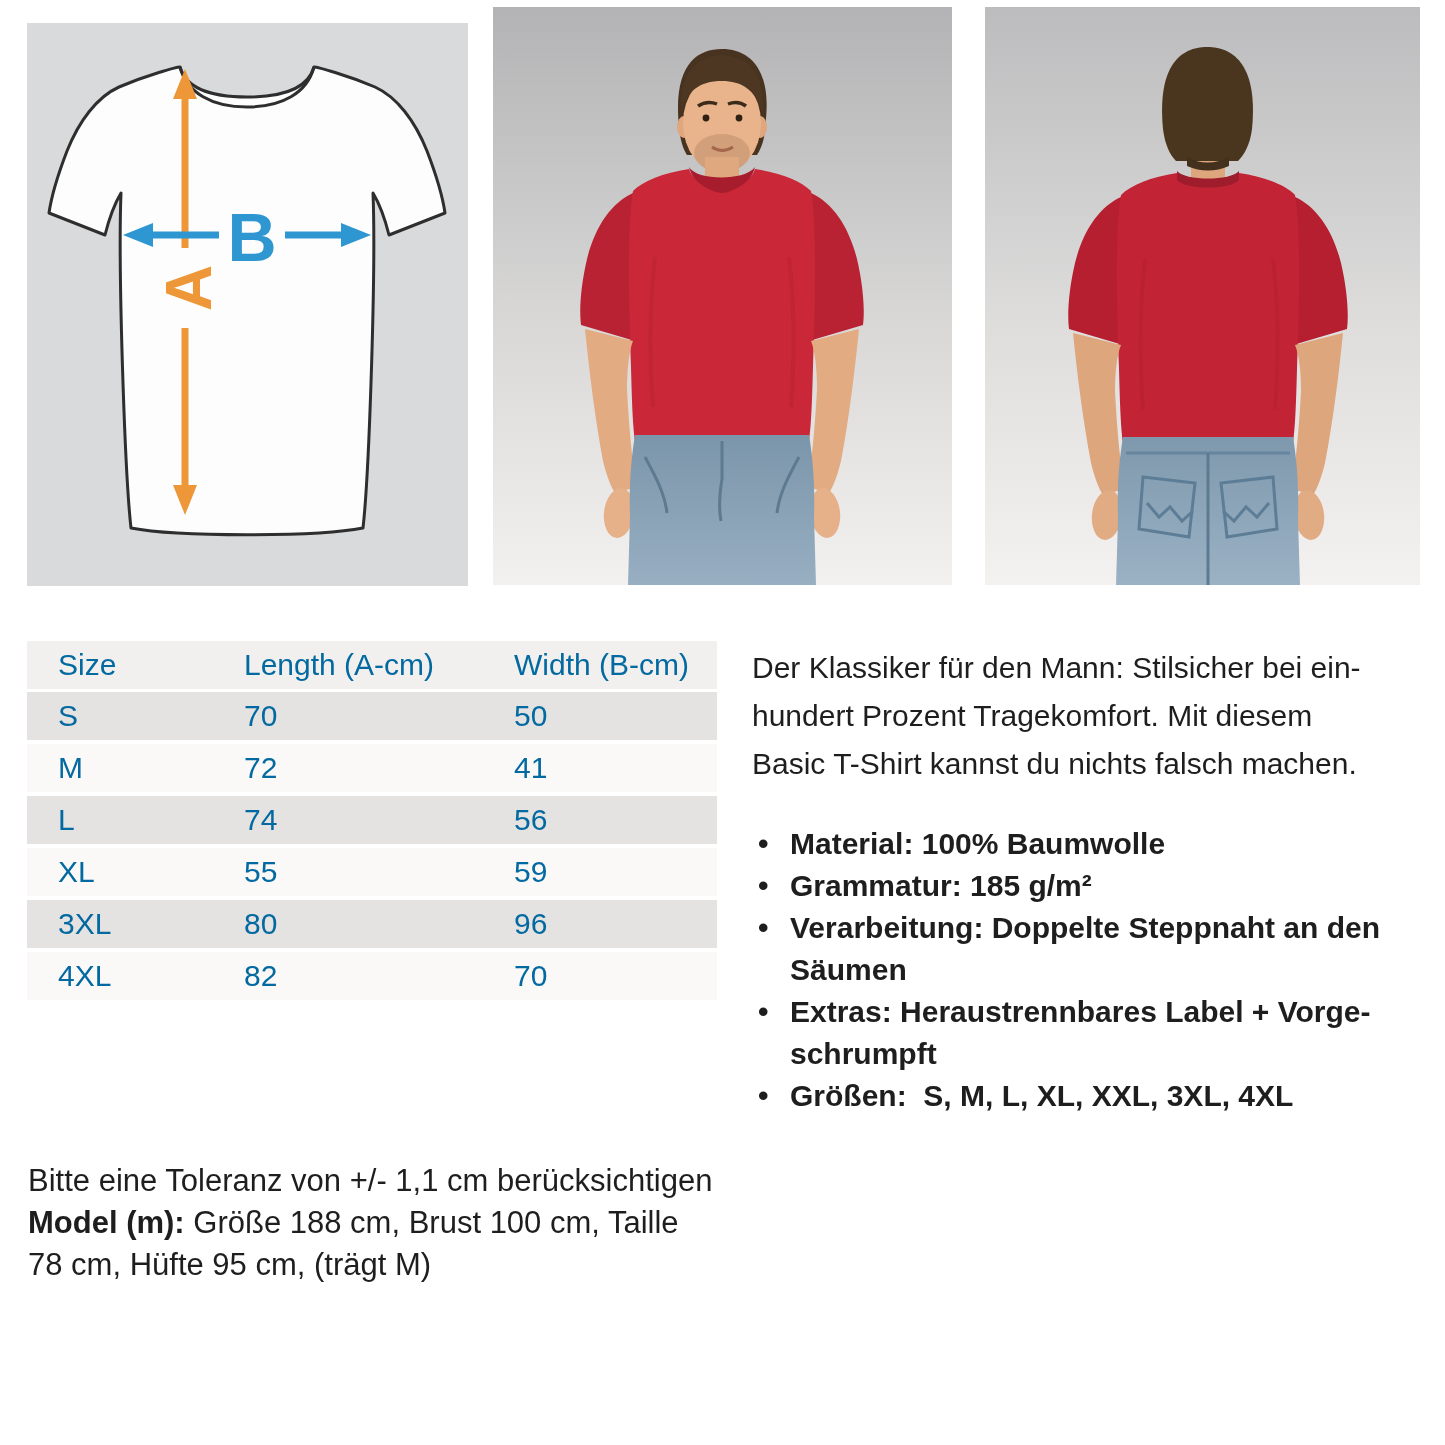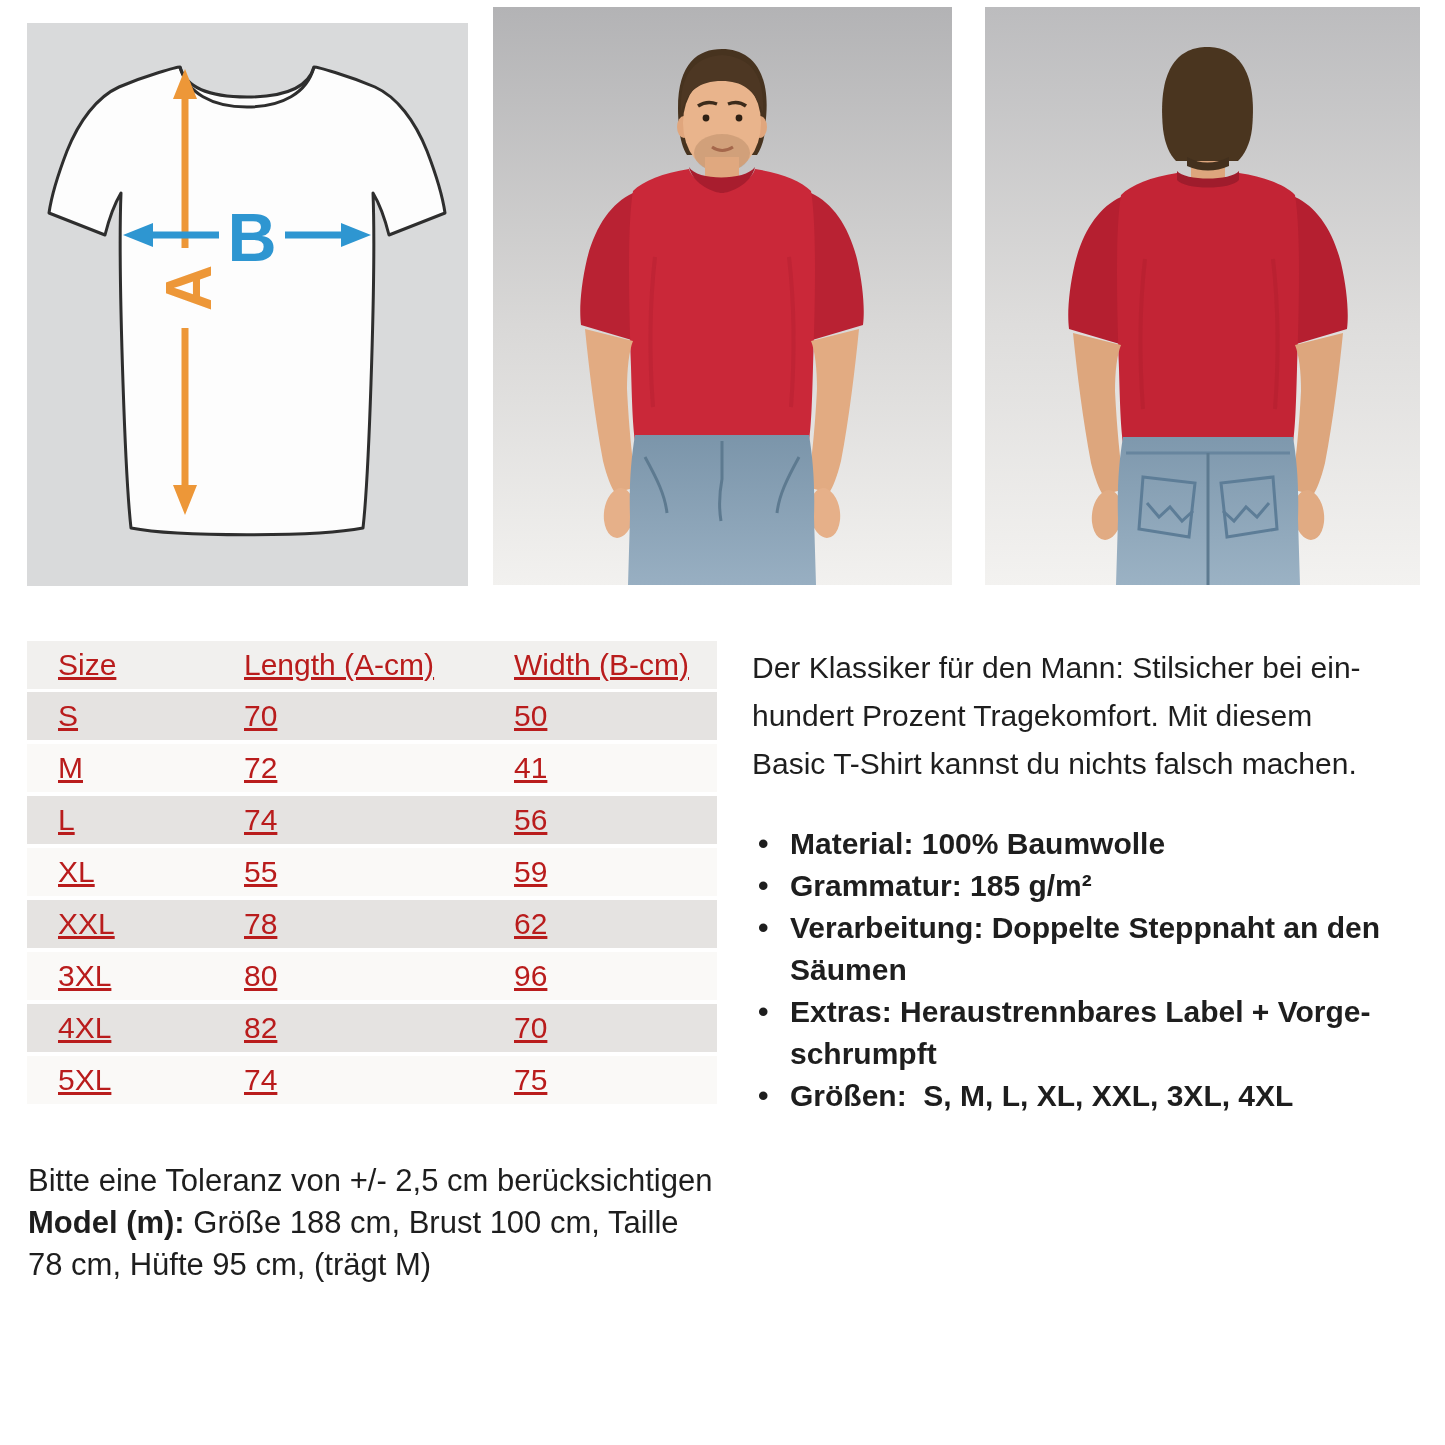--- a/index.html
+++ b/index.html
@@ -10,21 +10,21 @@
   
   .diagram-box{position:absolute;left:27px;top:23px;width:441px;height:563px;background:#d9dadb;}
   .photo{position:absolute;top:6px;height:580px;}
   .photo-front{left:493px;width:459px;}
   .photo-back{left:985px;width:435px;}
   .photo svg,.diagram-box svg{display:block;width:100%;height:100%;}
   
   .size-table{
     position:absolute;left:27px;top:641px;width:690px;
     border-collapse:separate;border-spacing:0;table-layout:fixed;
-    font-size:30px;color:#b91c1c;text-decoration:underline;
+    font-size:30px;color:#0369a1;
   }
   .size-table th,.size-table td{font-weight:400;text-align:left;vertical-align:middle;padding:0;}
   .size-table col.c1{width:217px;} .size-table col.c2{width:270px;} .size-table col.c3{width:203px;}
   .size-table th:first-child,.size-table td:first-child{padding-left:31px;}
   .size-table thead th{height:48px;background:#f1f0ee;border-bottom:3px solid #ffffff;}
   .size-table tbody td{height:48px;border-bottom:4px solid #ffffff;}
   .size-table tbody tr:nth-child(odd) td{background:#e5e3e1;}
   .size-table tbody tr:nth-child(even) td{background:#faf9f7;}
   
   .description{position:absolute;left:752px;top:644px;width:676px;}
@@ -197,56 +197,46 @@
           <td>L</td>
           <td>74</td>
           <td>56</td>
         </tr>
       <tr>
           <td>XL</td>
           <td>55</td>
           <td>59</td>
         </tr>
       <tr>
-          <td>XXL</td>
-          <td>78</td>
-          <td>62</td>
-        </tr>
-      <tr>
           <td>3XL</td>
           <td>80</td>
           <td>96</td>
         </tr>
       <tr>
           <td>4XL</td>
           <td>82</td>
           <td>70</td>
-        </tr>
-      <tr>
-          <td>5XL</td>
-          <td>74</td>
-          <td>75</td>
         </tr>
     </tbody>
   </table>
 
   <div class="description">
     <div class="intro">Der Klassiker für den Mann: Stilsicher bei ein-
 hundert Prozent Tragekomfort. Mit diesem
 Basic T-Shirt kannst du nichts falsch machen.</div>
     <ul class="feature-list">
       <li>Material: 100% Baumwolle</li>
       <li>Grammatur: 185 g/m²</li>
       <li>Verarbeitung: Doppelte Steppnaht an den
 Säumen</li>
       <li>Extras: Heraustrennbares Label + Vorge-
 schrumpft</li>
       <li>Größen:&nbsp; S, M, L, XL, XXL, 3XL, 4XL</li>
     </ul>
   </div>
 
   <div class="notes">
-    <div>Bitte eine Toleranz von +/- 2,5 cm berücksichtigen</div>
+    <div>Bitte eine Toleranz von +/- 1,1 cm berücksichtigen</div>
     <div><span class="bold">Model (m):</span><span> Größe 188 cm, Brust 100 cm, Taille</span></div>
     <div>78 cm, Hüfte 95 cm, (trägt M)</div>
   </div>
 
 </div>
 
 </body></html>

